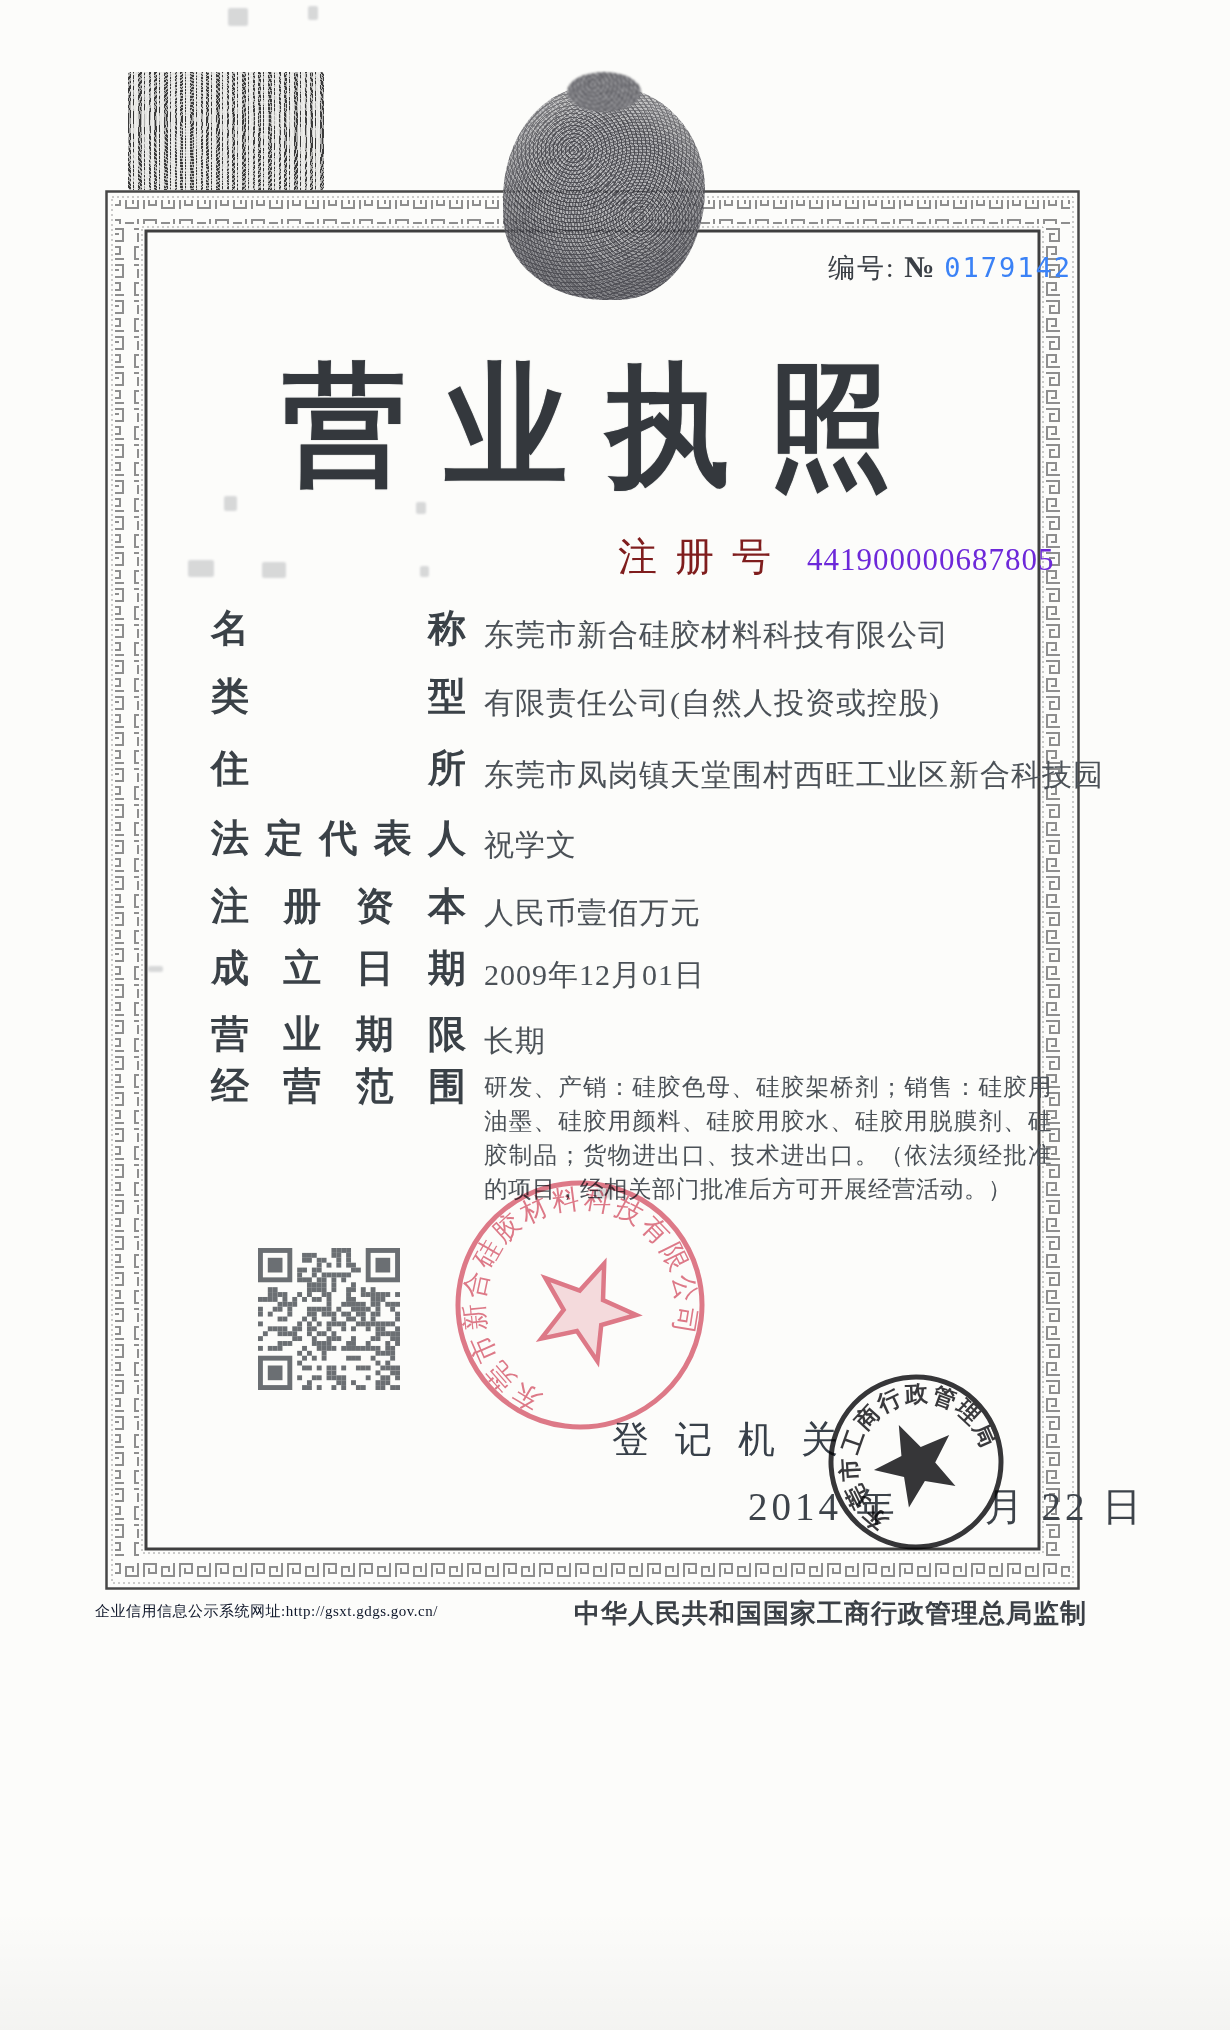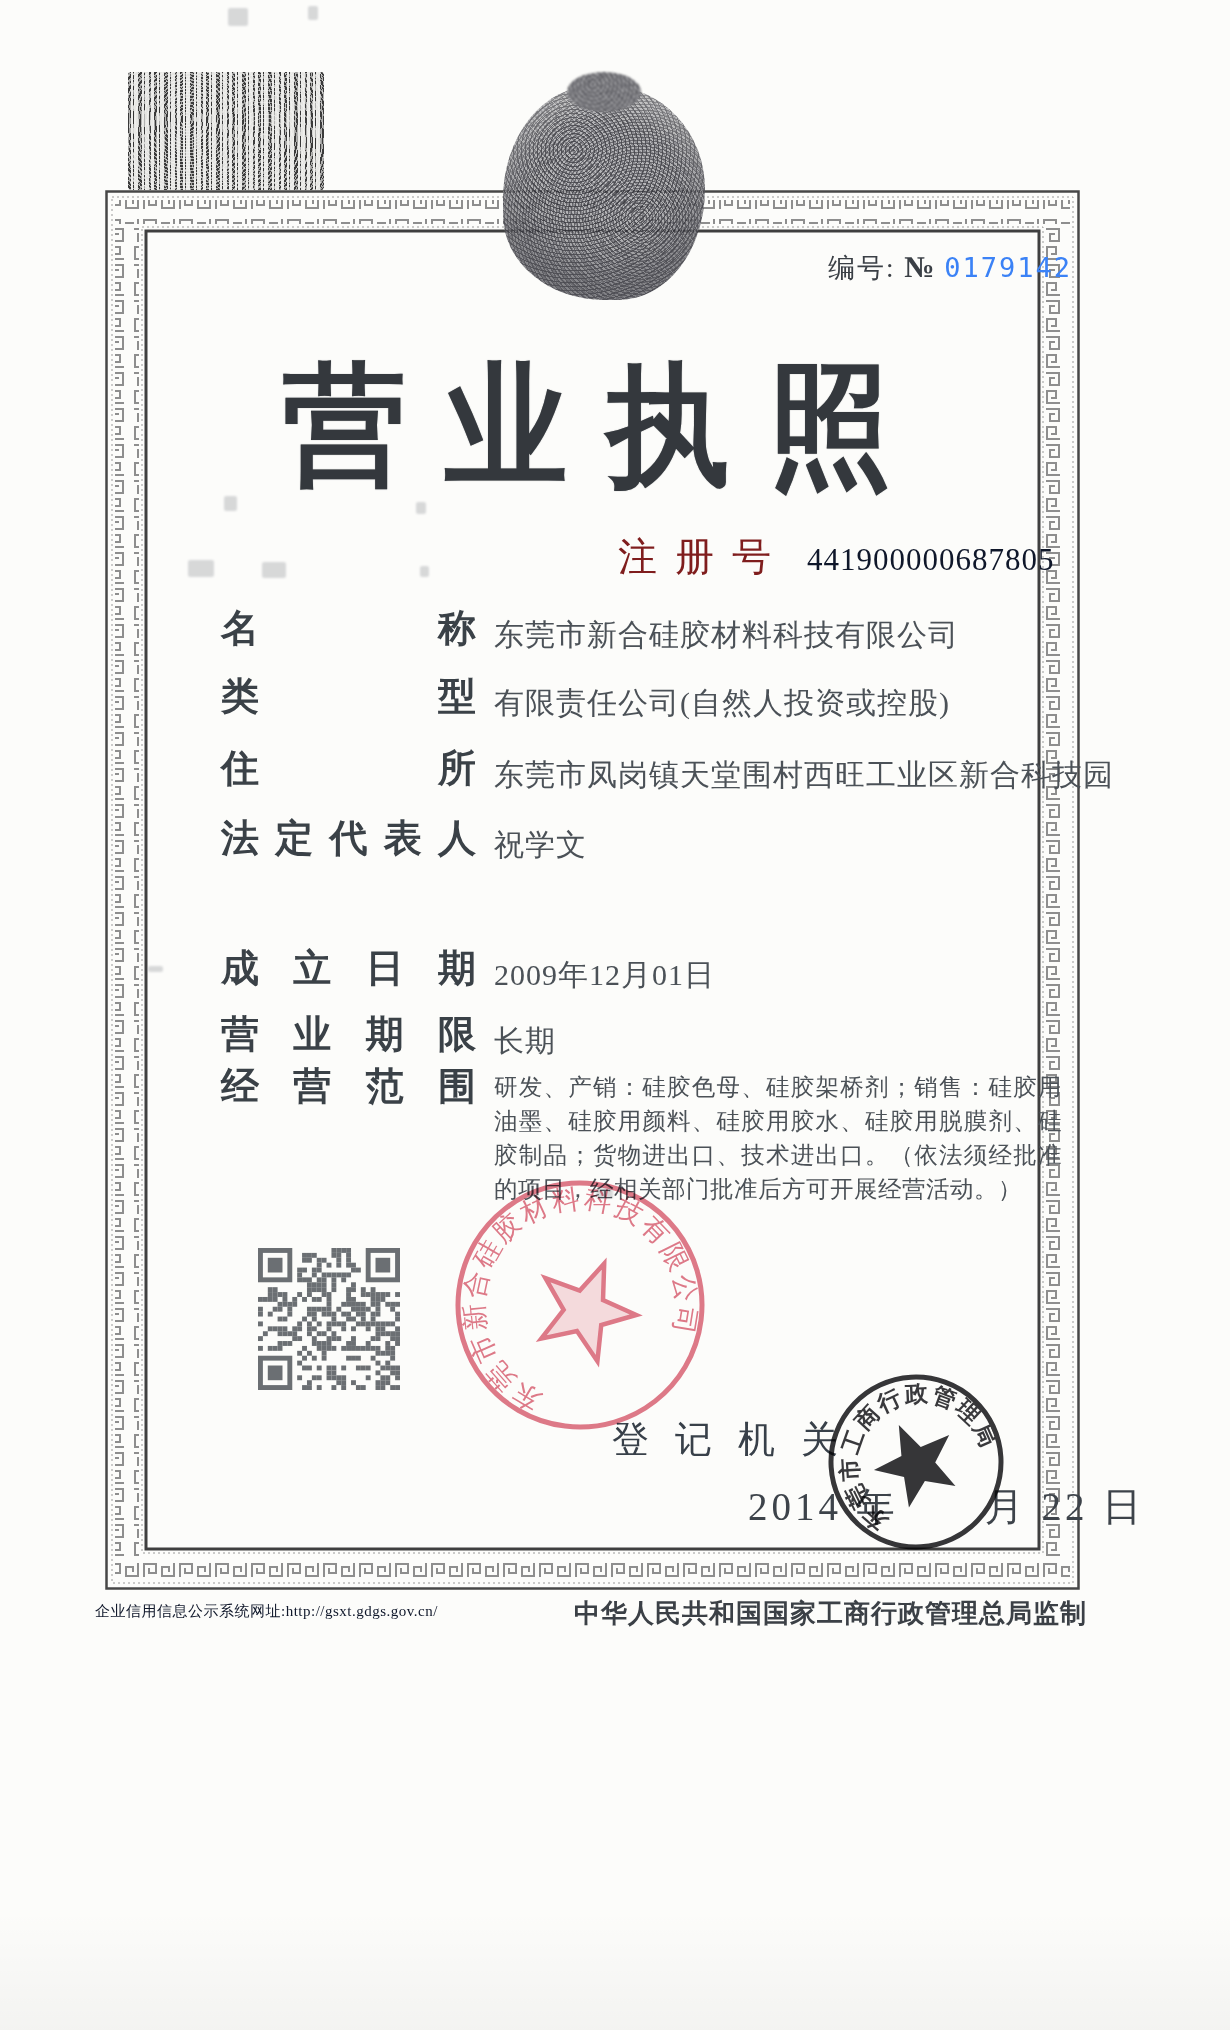--- a/index.html
+++ b/index.html
@@ -35,24 +35,24 @@
 
   
   .serial{position:absolute;left:828px;top:250px;z-index:3;font-size:27px;letter-spacing:2px;color:#3a3f45;}
   .serial b{font-size:30px;letter-spacing:1px;}
   .serial .num{font-family:"DejaVu Sans Mono","Liberation Mono",monospace;font-size:27px;color:#3b82f6;}
   .title{position:absolute;left:283px;top:338px;z-index:3;font-size:132px;font-weight:700;
          letter-spacing:42px;color:#34383d;white-space:nowrap;transform:scaleX(.93);transform-origin:left;
          text-shadow:0 0 1px rgba(52,56,61,.6);}
   .regline{position:absolute;left:618px;top:530px;z-index:3;white-space:nowrap;}
   .regline .rl{font-size:39px;letter-spacing:18px;color:#7f1d1d;}
-  .regline .rv{font-size:31px;letter-spacing:1px;color:#0f172a;margin-left:14px;}
-
-  
-  .row{position:absolute;left:221px;z-index:3;}
+  .regline .rv{font-size:31px;letter-spacing:1px;color:#6d28d9;margin-left:14px;}
+
+  
+  .row{position:absolute;left:211px;z-index:3;}
   .flabel{display:inline-block;width:255px;font-size:38px;font-weight:600;color:#3a4147;
           text-align:justify;text-align-last:justify;vertical-align:top;line-height:1.1;}
   .fvalue{display:inline-block;margin-left:14px;font-size:30px;color:#4b5157;vertical-align:top;
           padding-top:7px;letter-spacing:1px;white-space:nowrap;}
   .row.scope .fvalue{white-space:normal;width:568px;font-size:23.5px;line-height:34px;padding-top:4px;
           letter-spacing:.5px;text-align:justify;}
 
   
   .qr{position:absolute;left:258px;top:1248px;z-index:3;opacity:.85;}
 
@@ -122,20 +122,24 @@
     <span class="flabel">类型</span>
     <span class="fvalue">有限责任公司(自然人投资或控股)</span>
   </div>
   <div class="row" style="top:748px">
     <span class="flabel">住所</span>
     <span class="fvalue">东莞市凤岗镇天堂围村西旺工业区新合科技园</span>
   </div>
   <div class="row" style="top:818px">
     <span class="flabel">法定代表人</span>
     <span class="fvalue">祝学文</span>
+  </div>
+  <div class="row" style="top:886px">
+    <span class="flabel">注册资本</span>
+    <span class="fvalue">人民币壹佰万元</span>
   </div>
   <div class="row" style="top:948px">
     <span class="flabel">成立日期</span>
     <span class="fvalue">2009年12月01日</span>
   </div>
   <div class="row" style="top:1014px">
     <span class="flabel">营业期限</span>
     <span class="fvalue">长期</span>
   </div>
   <div class="row scope" style="top:1066px">

